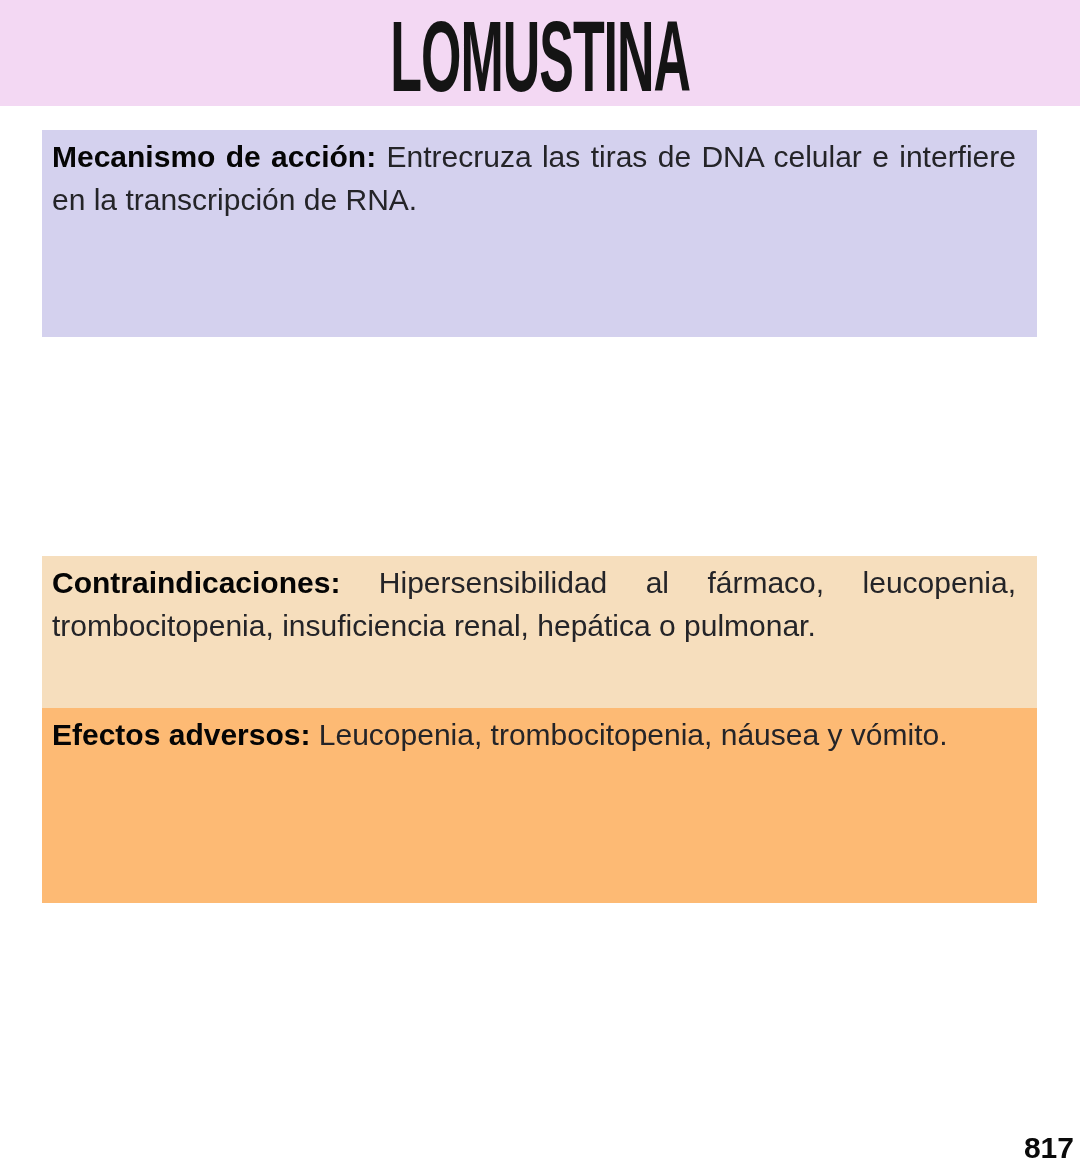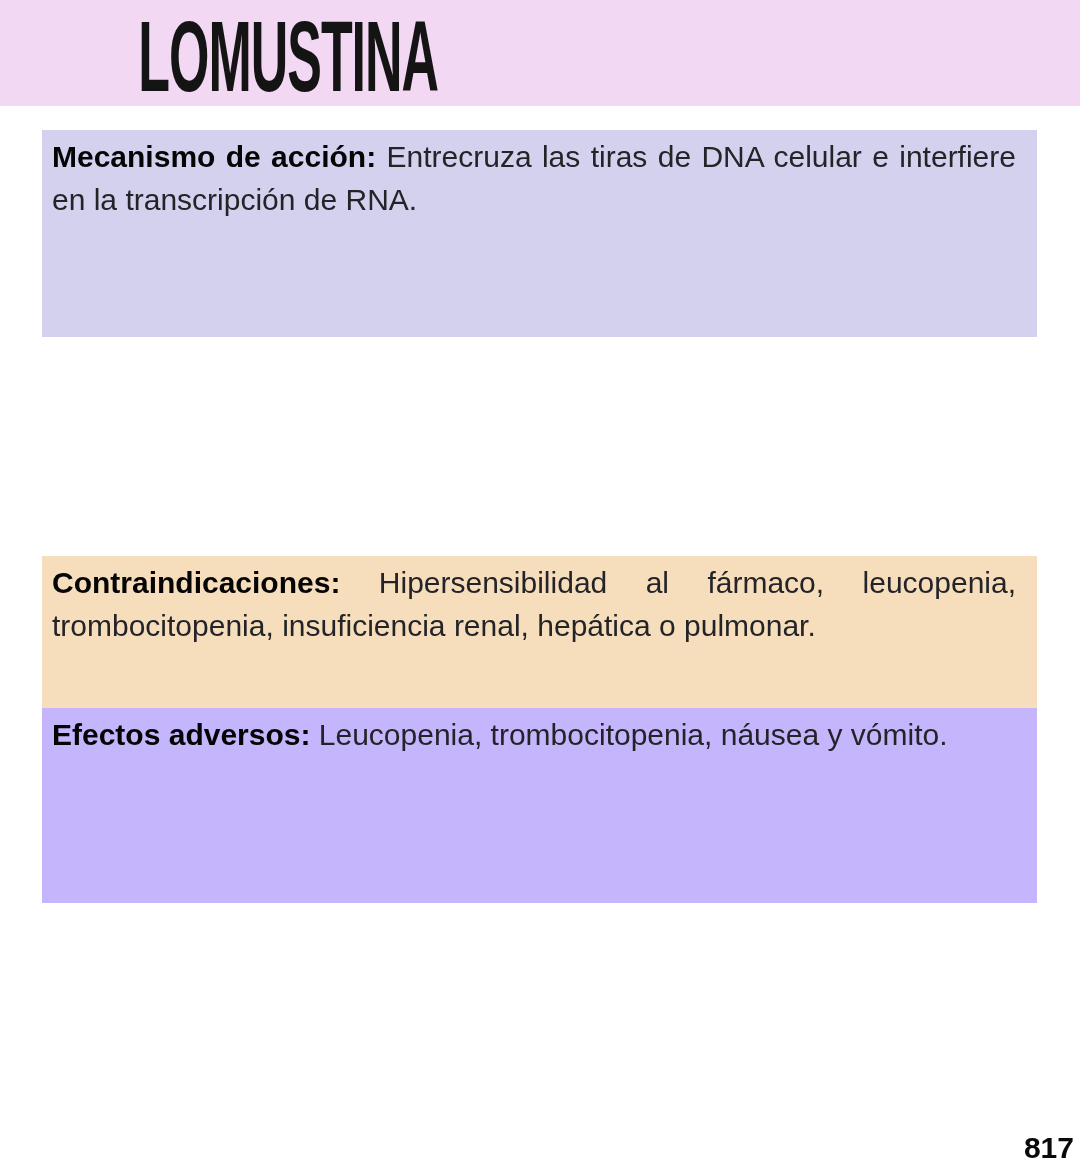--- a/index.html
+++ b/index.html
@@ -17,20 +17,21 @@
   }
   .header {
     position: absolute;
     top: 0;
     left: 0;
     width: 1080px;
     height: 106px;
     background: #f3d8f3;
     display: flex;
     align-items: center;
+    justify-content: center;
   }
   .title {
     margin: 0;
     font-size: 100px;
     font-weight: bold;
     color: #141414;
     letter-spacing: -2px;
     line-height: 1;
     transform: scaleX(0.52);
     transform-origin: center;
@@ -81,20 +82,20 @@
 
   <section class="card card-mecanismo" style="background-color: rgb(212, 209, 238);">
     <p class="card-text"><b class="card-heading">Mecanismo de acción:</b><span> Entrecruza las tiras de DNA celular e interfiere en la transcripción de RNA.</span></p>
   </section>
 
 
   <section class="card card-contraindicaciones" style="background-color: rgb(246, 222, 189);">
     <p class="card-text"><b class="card-heading">Contraindicaciones:</b><span> Hipersensibilidad al fármaco, leucopenia, trombocitopenia, insuficiencia renal, hepática o pulmonar.</span></p>
   </section>
 
-  <section class="card card-efectos" style="background-color: #c4b5fd;">
+  <section class="card card-efectos" style="background-color: #fdba74;">
     <p class="card-text"><b class="card-heading">Efectos adversos:</b><span> Leucopenia, trombocitopenia, náusea y vómito.</span></p>
   </section>
 
 
   <div class="page-number">817</div>
 
 </div>
 
 </body></html>

